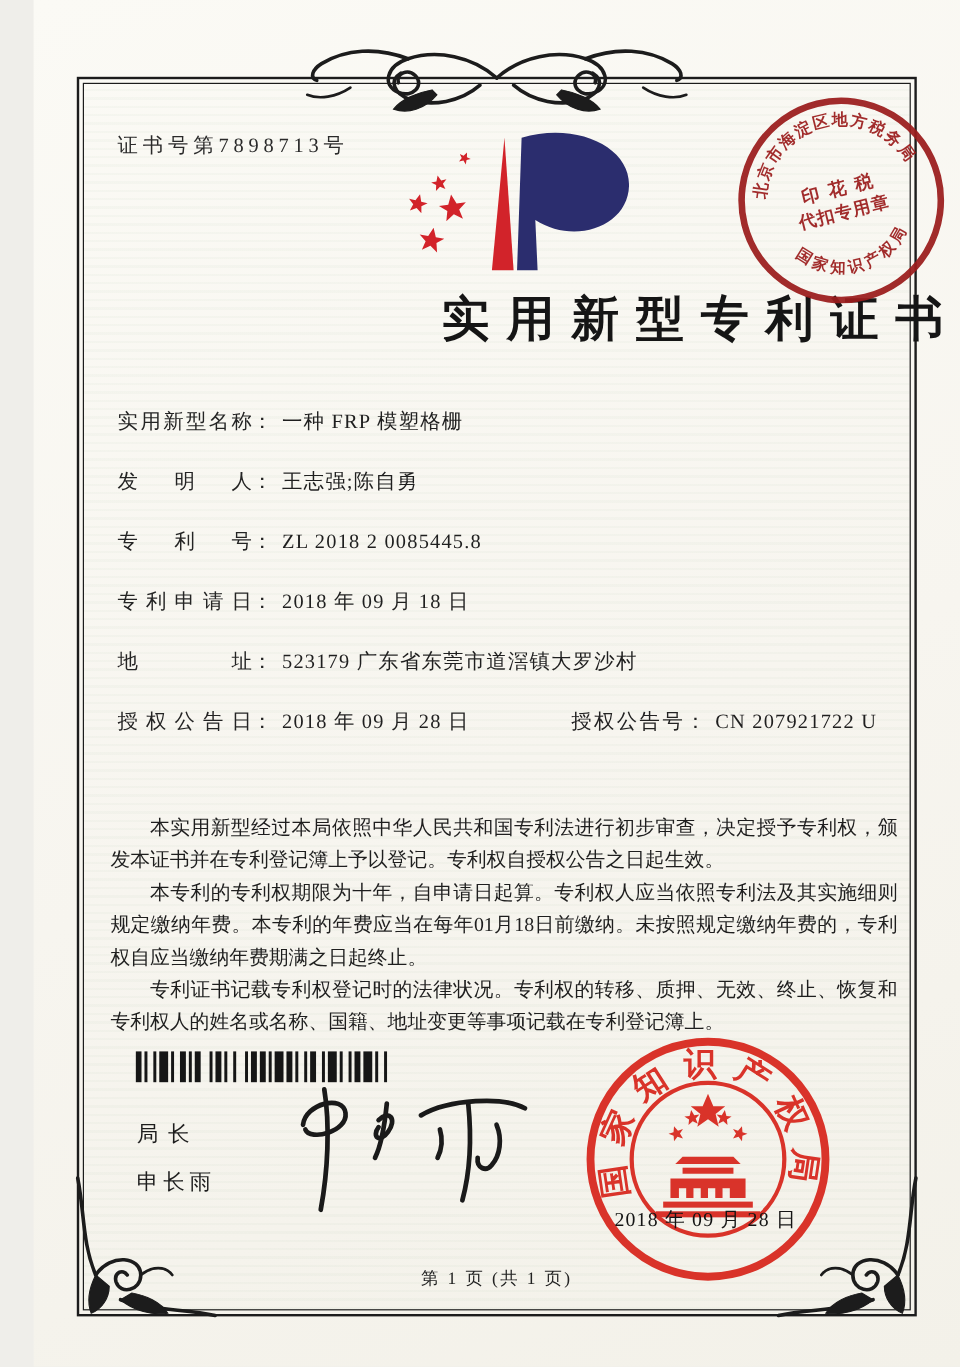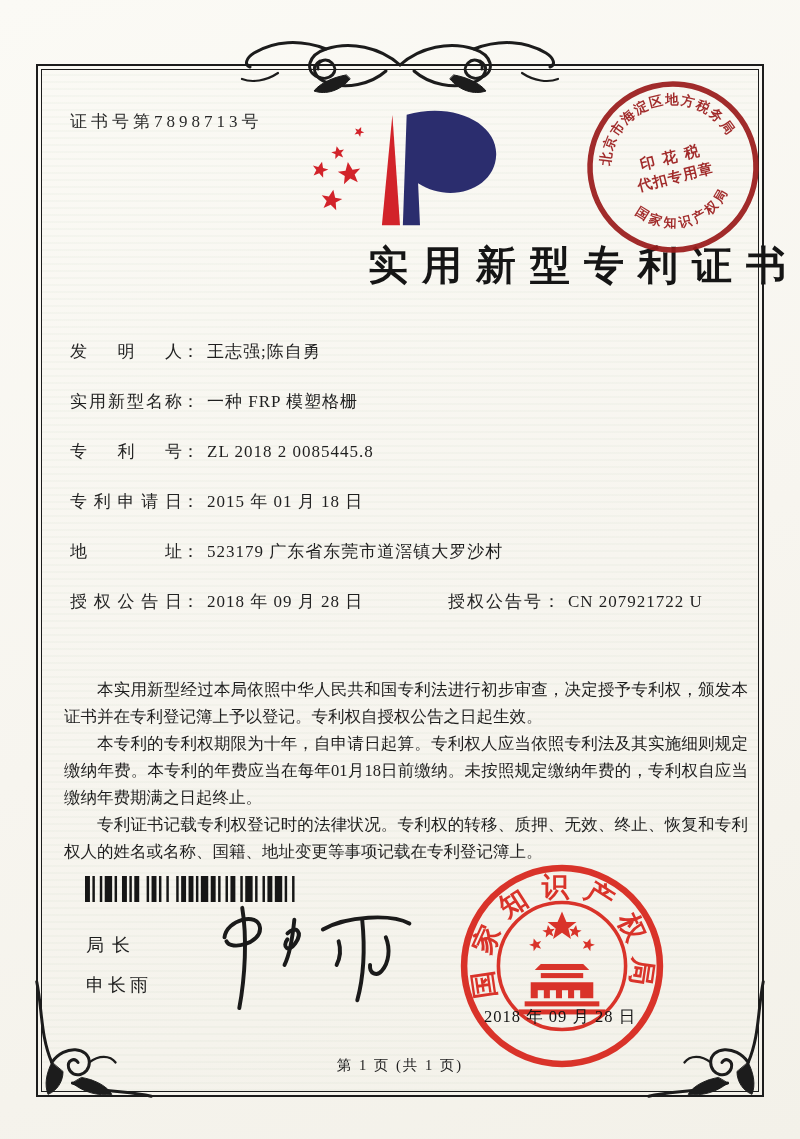--- a/index.html
+++ b/index.html
@@ -7,20 +7,21 @@
     width:800px;height:1139px;
     background:#efeeea;
     font-family:"Liberation Serif","DejaVu Serif",serif;
     color:#222;
     position:relative;
     overflow:hidden;
   }
   .page{
     position:absolute;inset:0;
     background:linear-gradient(160deg,#fbfaf5 0%,#f7f5ef 55%,#f3f1e9 100%);
+    margin-left:28px;
   }
   
   .frame{
     position:absolute;left:36px;right:36px;top:64px;bottom:42px;
     border:2.5px solid #1c1c1c;
   }
   .frame-inner{
     position:absolute;inset:3px;border:1px solid #1c1c1c;
     background:repeating-linear-gradient(0deg,rgba(140,175,140,0.05) 0 2px,transparent 2px 7px);
   }
@@ -131,30 +132,30 @@
       </text>
       <text x="89" y="84" text-anchor="middle" font-size="15" letter-spacing="2">印 花 税</text>
       <text x="89" y="104" text-anchor="middle" font-size="14.5" letter-spacing="1">代扣专用章</text>
     </g>
   </svg>
 
   <div class="title">实用新型专利证书</div>
 
   <div class="fields">
     <div class="frow">
+      <span class="f-label">实用新型名称</span><span class="f-colon">：</span><span class="f-value">一种 FRP 模塑格栅</span>
+    </div>
+    <div class="frow">
       <span class="f-label">发明人</span><span class="f-colon">：</span><span class="f-value">王志强;陈自勇</span>
     </div>
     <div class="frow">
-      <span class="f-label">实用新型名称</span><span class="f-colon">：</span><span class="f-value">一种 FRP 模塑格栅</span>
-    </div>
-    <div class="frow">
       <span class="f-label">专利号</span><span class="f-colon">：</span><span class="f-value">ZL 2018 2 0085445.8</span>
     </div>
     <div class="frow">
-      <span class="f-label">专利申请日</span><span class="f-colon">：</span><span class="f-value">2015 年 01 月 18 日</span>
+      <span class="f-label">专利申请日</span><span class="f-colon">：</span><span class="f-value">2018 年 09 月 18 日</span>
     </div>
     <div class="frow">
       <span class="f-label">地址</span><span class="f-colon">：</span><span class="f-value">523179 广东省东莞市道滘镇大罗沙村</span>
     </div>
     <div class="frow">
       <span class="f-label">授权公告日</span><span class="f-colon">：</span><span class="f-value">2018 年 09 月 28 日</span>
       <span class="pair2">
         <span class="p2-label">授权公告号</span><span class="f-colon">：</span><span class="f-value">CN 207921722 U</span>
       </span>
     </div>

